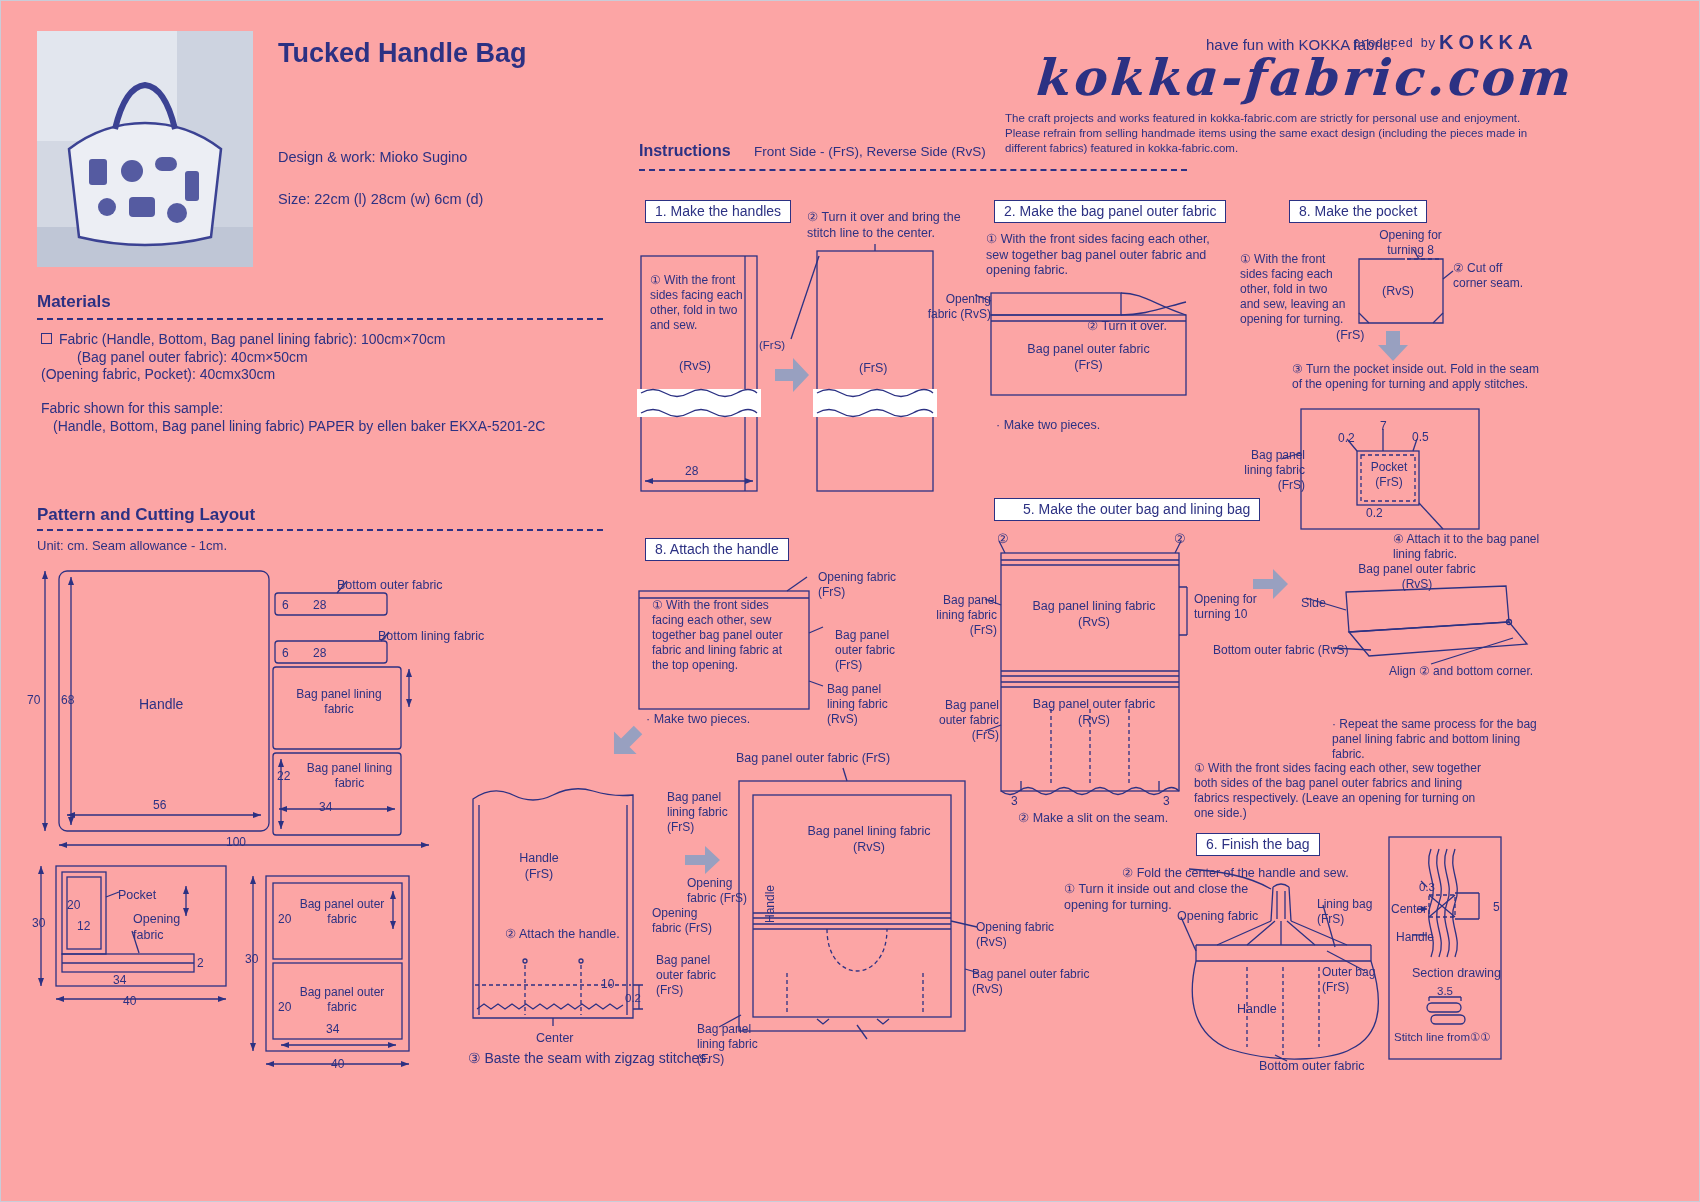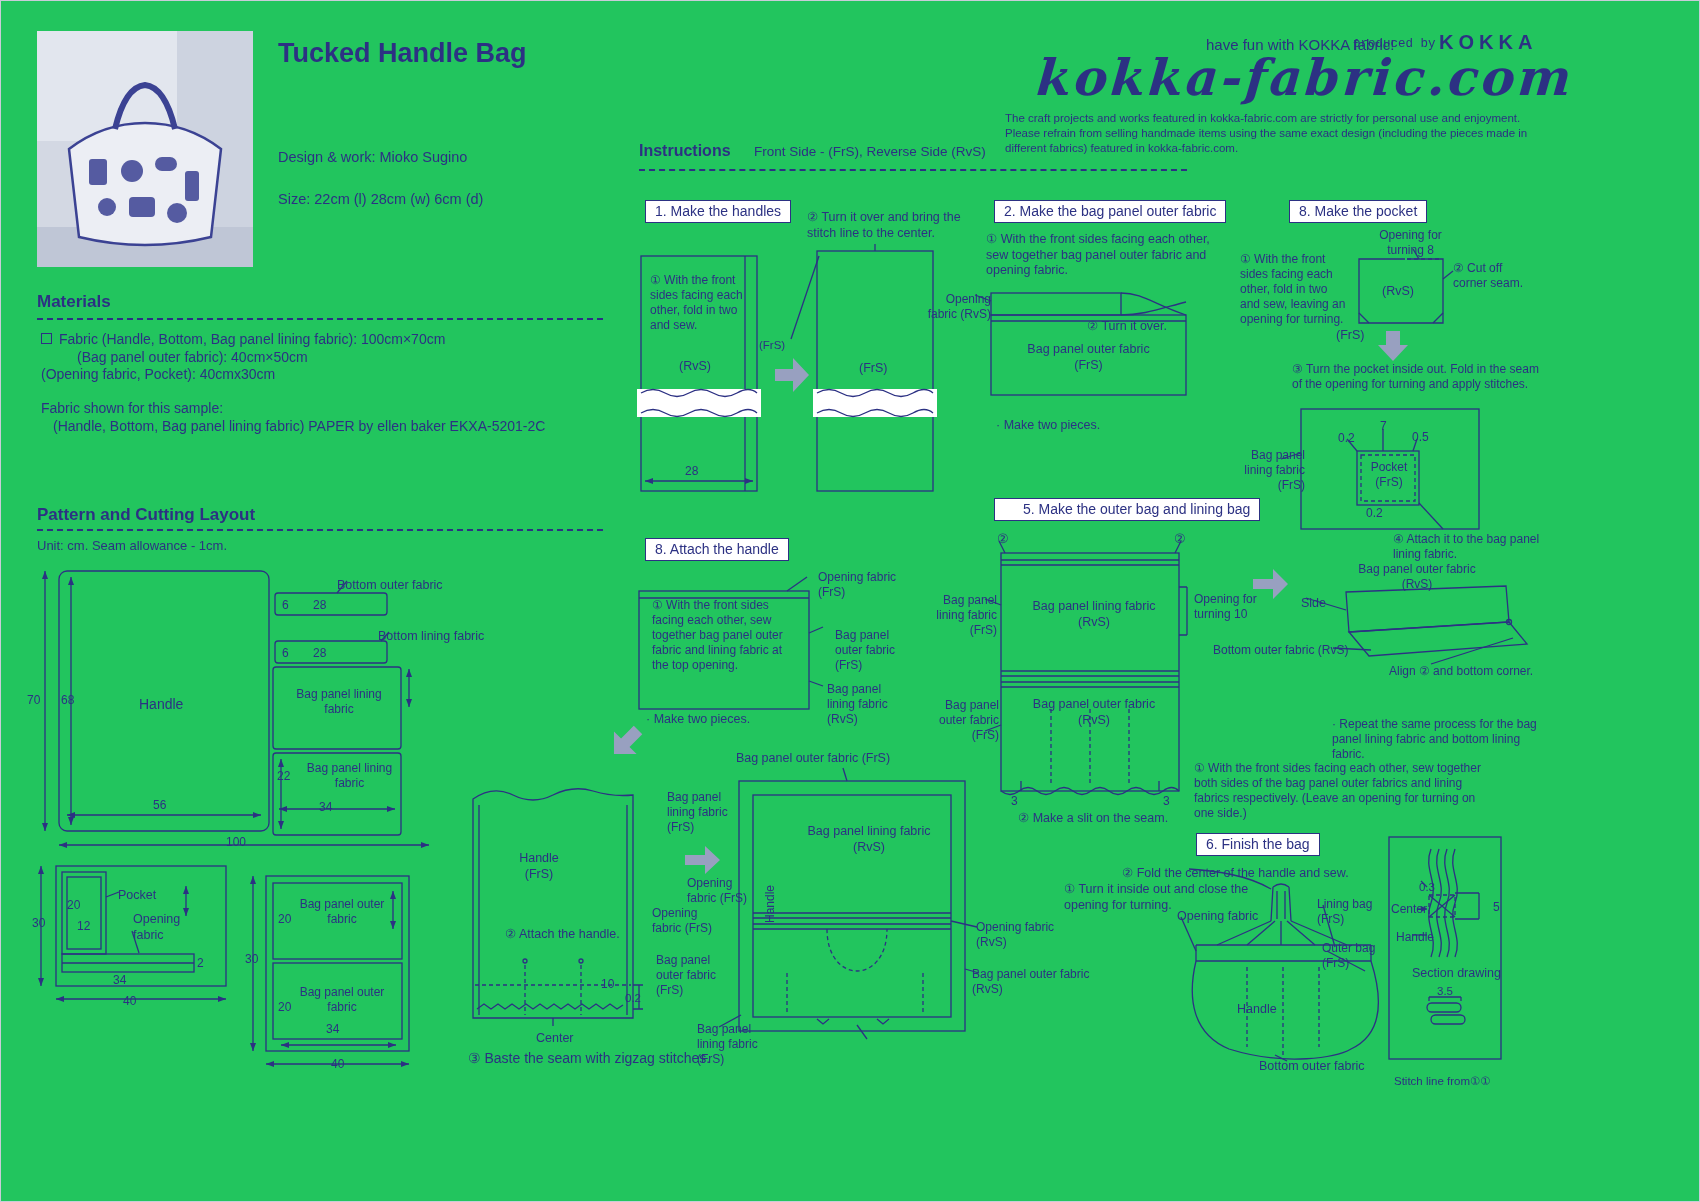--- a/index.html
+++ b/index.html
@@ -1,18 +1,18 @@
 <!DOCTYPE html>
 <html><head>
 <meta charset="utf-8">
 <style>
   html,body{margin:0;padding:0;}
   body{width:1700px;height:1202px;position:relative;background:#fff;
        font-family:"Liberation Sans",sans-serif;color:#2c3183;overflow:hidden;}
-  .page{position:absolute;inset:0;border:1px solid #c9ccd8;background:#22c55e;}
+  .page{position:absolute;inset:0;border:1px solid #c9ccd8;background:#fca5a5;}
   .lbl{position:absolute;font-size:12px;line-height:1.25;color:#2c3183;white-space:nowrap;}
   .wrap{white-space:normal;}
   .c{text-align:center;}
   .r{text-align:right;}
   .b{font-weight:bold;}
   .dash{position:absolute;height:0;border-top:2px dashed #2c3183;}
   .stepbox{position:absolute;border:1.6px solid #2c3183;background:#fff;
            padding:2px 9px 3px;font-size:14px;white-space:nowrap;color:#2c3183;}
   svg{position:absolute;overflow:visible;}
   .ln{stroke:#2c3183;fill:none;stroke-width:1.3;}
@@ -425,21 +425,21 @@
       <line class="dsh" x1="132" y1="108" x2="132" y2="188"></line>
       <path d="M9,92 L-6,58"></path>
       <path d="M148,88 L136,46"></path>
       <path d="M178,112 L140,92"></path>
       <path d="M100,202 L88,196"></path>
       <path d="M84,30 C60,16 30,12 2,10"></path>
     </g>
   </svg>
   <div class="lbl" style="left:1176px;top:908px;font-size:12.5px;">Opening fabric</div>
   <div class="lbl wrap" style="left:1316px;top:896px;width:72px;">Lining bag (FrS)</div>
-  <div class="lbl wrap" style="left:1321px;top:940px;width:72px;">Outer bag (FrS)</div>
+  <div class="lbl wrap" style="left:1321px;top:964px;width:72px;">Outer bag (FrS)</div>
   <div class="lbl" style="left:1236px;top:1001px;font-size:12.5px;">Handle</div>
   <div class="lbl" style="left:1258px;top:1058px;font-size:12.5px;">Bottom outer fabric</div>
 
   <svg style="left:1382px;top:830px" width="140" height="232" viewBox="0 0 140 232">
     <g class="ln">
       <rect x="6" y="6" width="112" height="222"></rect>
       <path d="M48,18 C40,38 56,52 48,72 C40,92 56,106 48,126"></path>
       <path d="M56,18 C48,38 64,52 56,72 C48,92 64,106 56,126"></path>
       <path d="M64,18 C56,38 72,52 64,72 C56,92 72,106 64,126"></path>
       <path d="M72,18 C64,38 80,52 72,72 C64,92 80,106 72,126"></path>
@@ -456,15 +456,15 @@
     <g class="ah">
       <polygon points="44,78 38,75 38,81"></polygon>
     </g>
   </svg>
   <div class="lbl" style="left:1418px;top:879px;font-size:11.5px;">0.3</div>
   <div class="lbl" style="left:1390px;top:901px;">Center</div>
   <div class="lbl" style="left:1492px;top:899px;">5</div>
   <div class="lbl" style="left:1395px;top:929px;">Handle</div>
   <div class="lbl" style="left:1411px;top:965px;font-size:12.5px;">Section drawing</div>
   <div class="lbl" style="left:1436px;top:983px;font-size:11.5px;">3.5</div>
-  <div class="lbl" style="left:1393px;top:1029px;font-size:11.5px;margin-top:44px;">Stitch line from①①</div>
+  <div class="lbl" style="left:1393px;top:1029px;font-size:11.5px;">Stitch line from①①</div>
 
 </div>
 
 </body></html>

